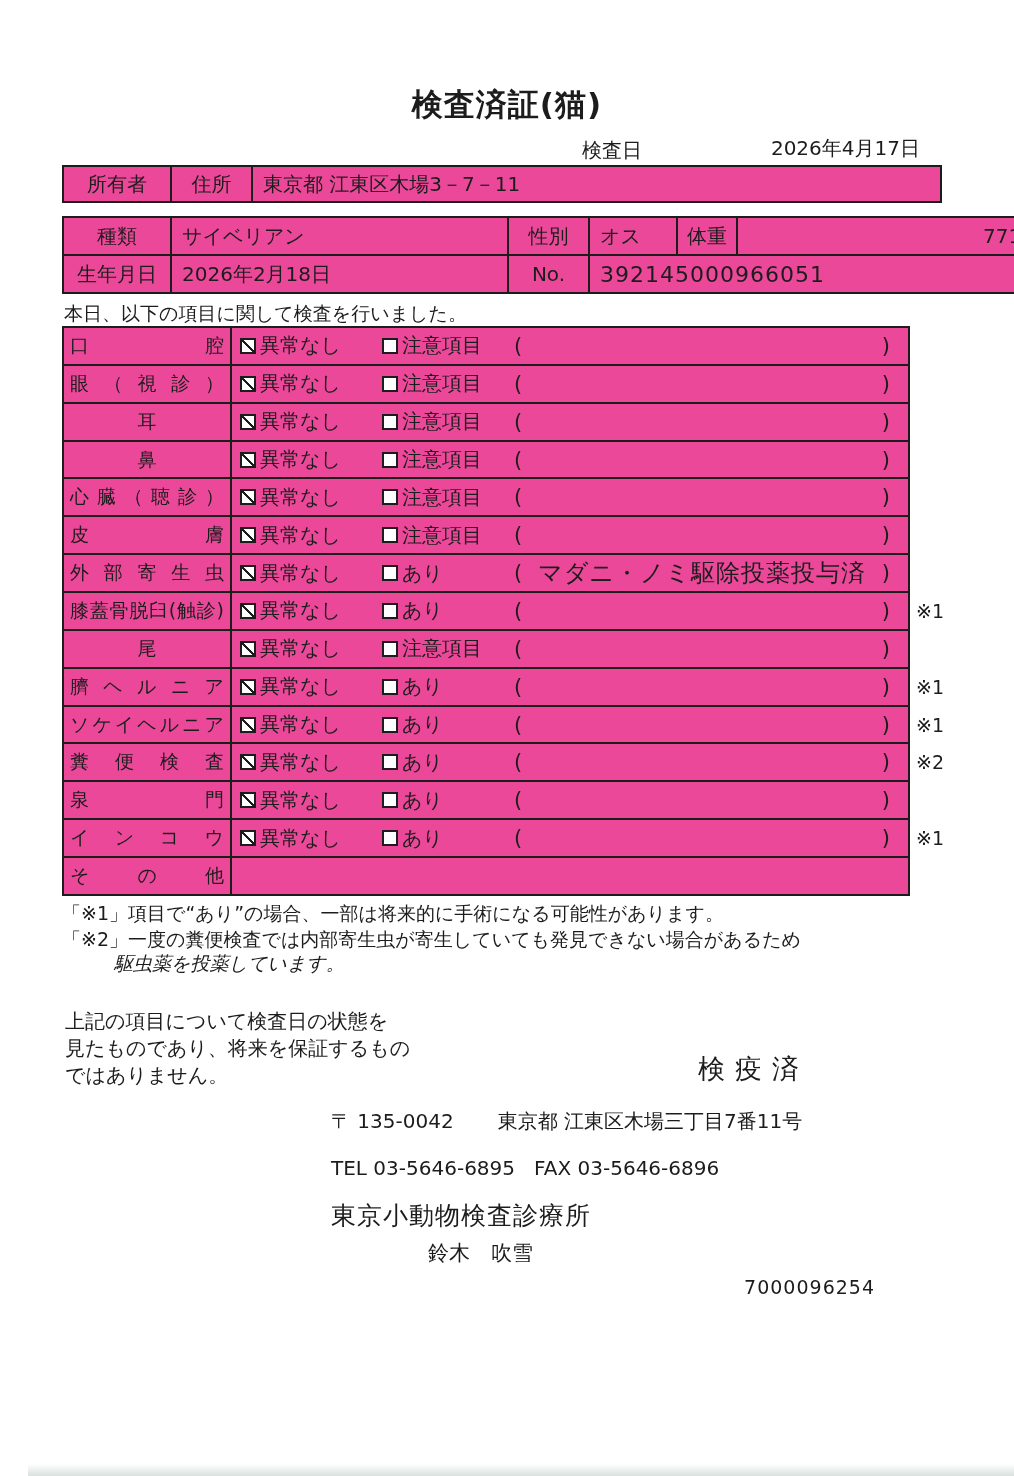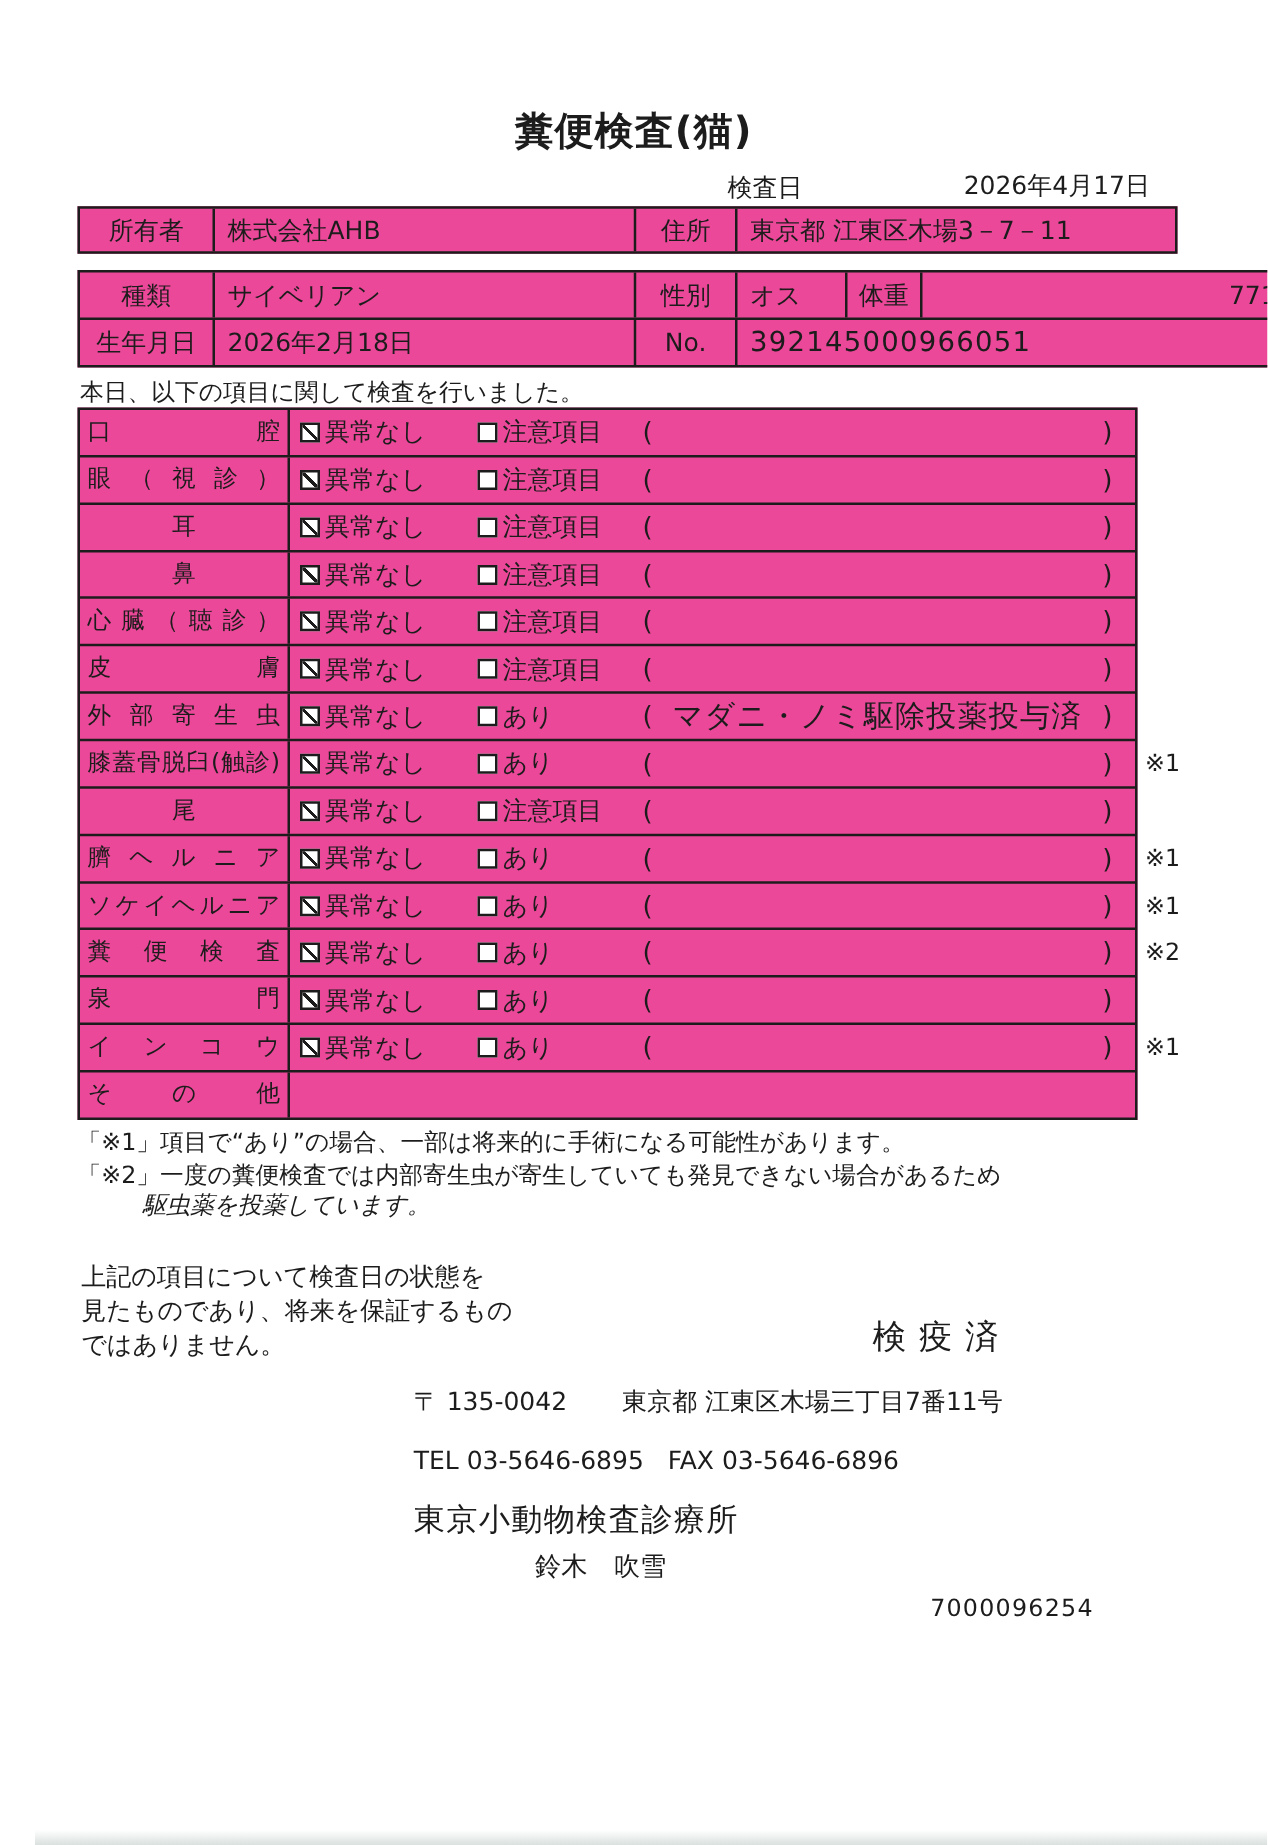--- a/index.html
+++ b/index.html
@@ -81,28 +81,27 @@
   .scan-band {
     position:absolute; left:28px; right:0; bottom:0; height:12px;
     background:linear-gradient(to bottom, rgba(196,208,203,0), rgba(186,199,194,0.55));
   }
 </style>
 </head>
 <body>
 
 <div class="page">
 
-  <div class="title">糞便検査(猫)</div>
+  <div class="title">検査済証(猫)</div>
   <div class="exam-date-label">検査日</div>
   <div class="exam-date-value">2026年4月17日</div>
 
   <div class="tbl" id="owner-table">
     <div class="trow">
       <div class="cell lblc w106">所有者</div>
-      <div class="cell w337">株式会社AHB</div>
       <div class="cell lblc w81">住所</div>
       <div class="cell fill">東京都 江東区木場3－7－11</div>
     </div>
   </div>
 
   <div class="tbl" id="info-table">
     <div class="trow">
       <div class="cell lblc w106">種類</div>
       <div class="cell w337">サイベリアン</div>
       <div class="cell lblc w81">性別</div>

